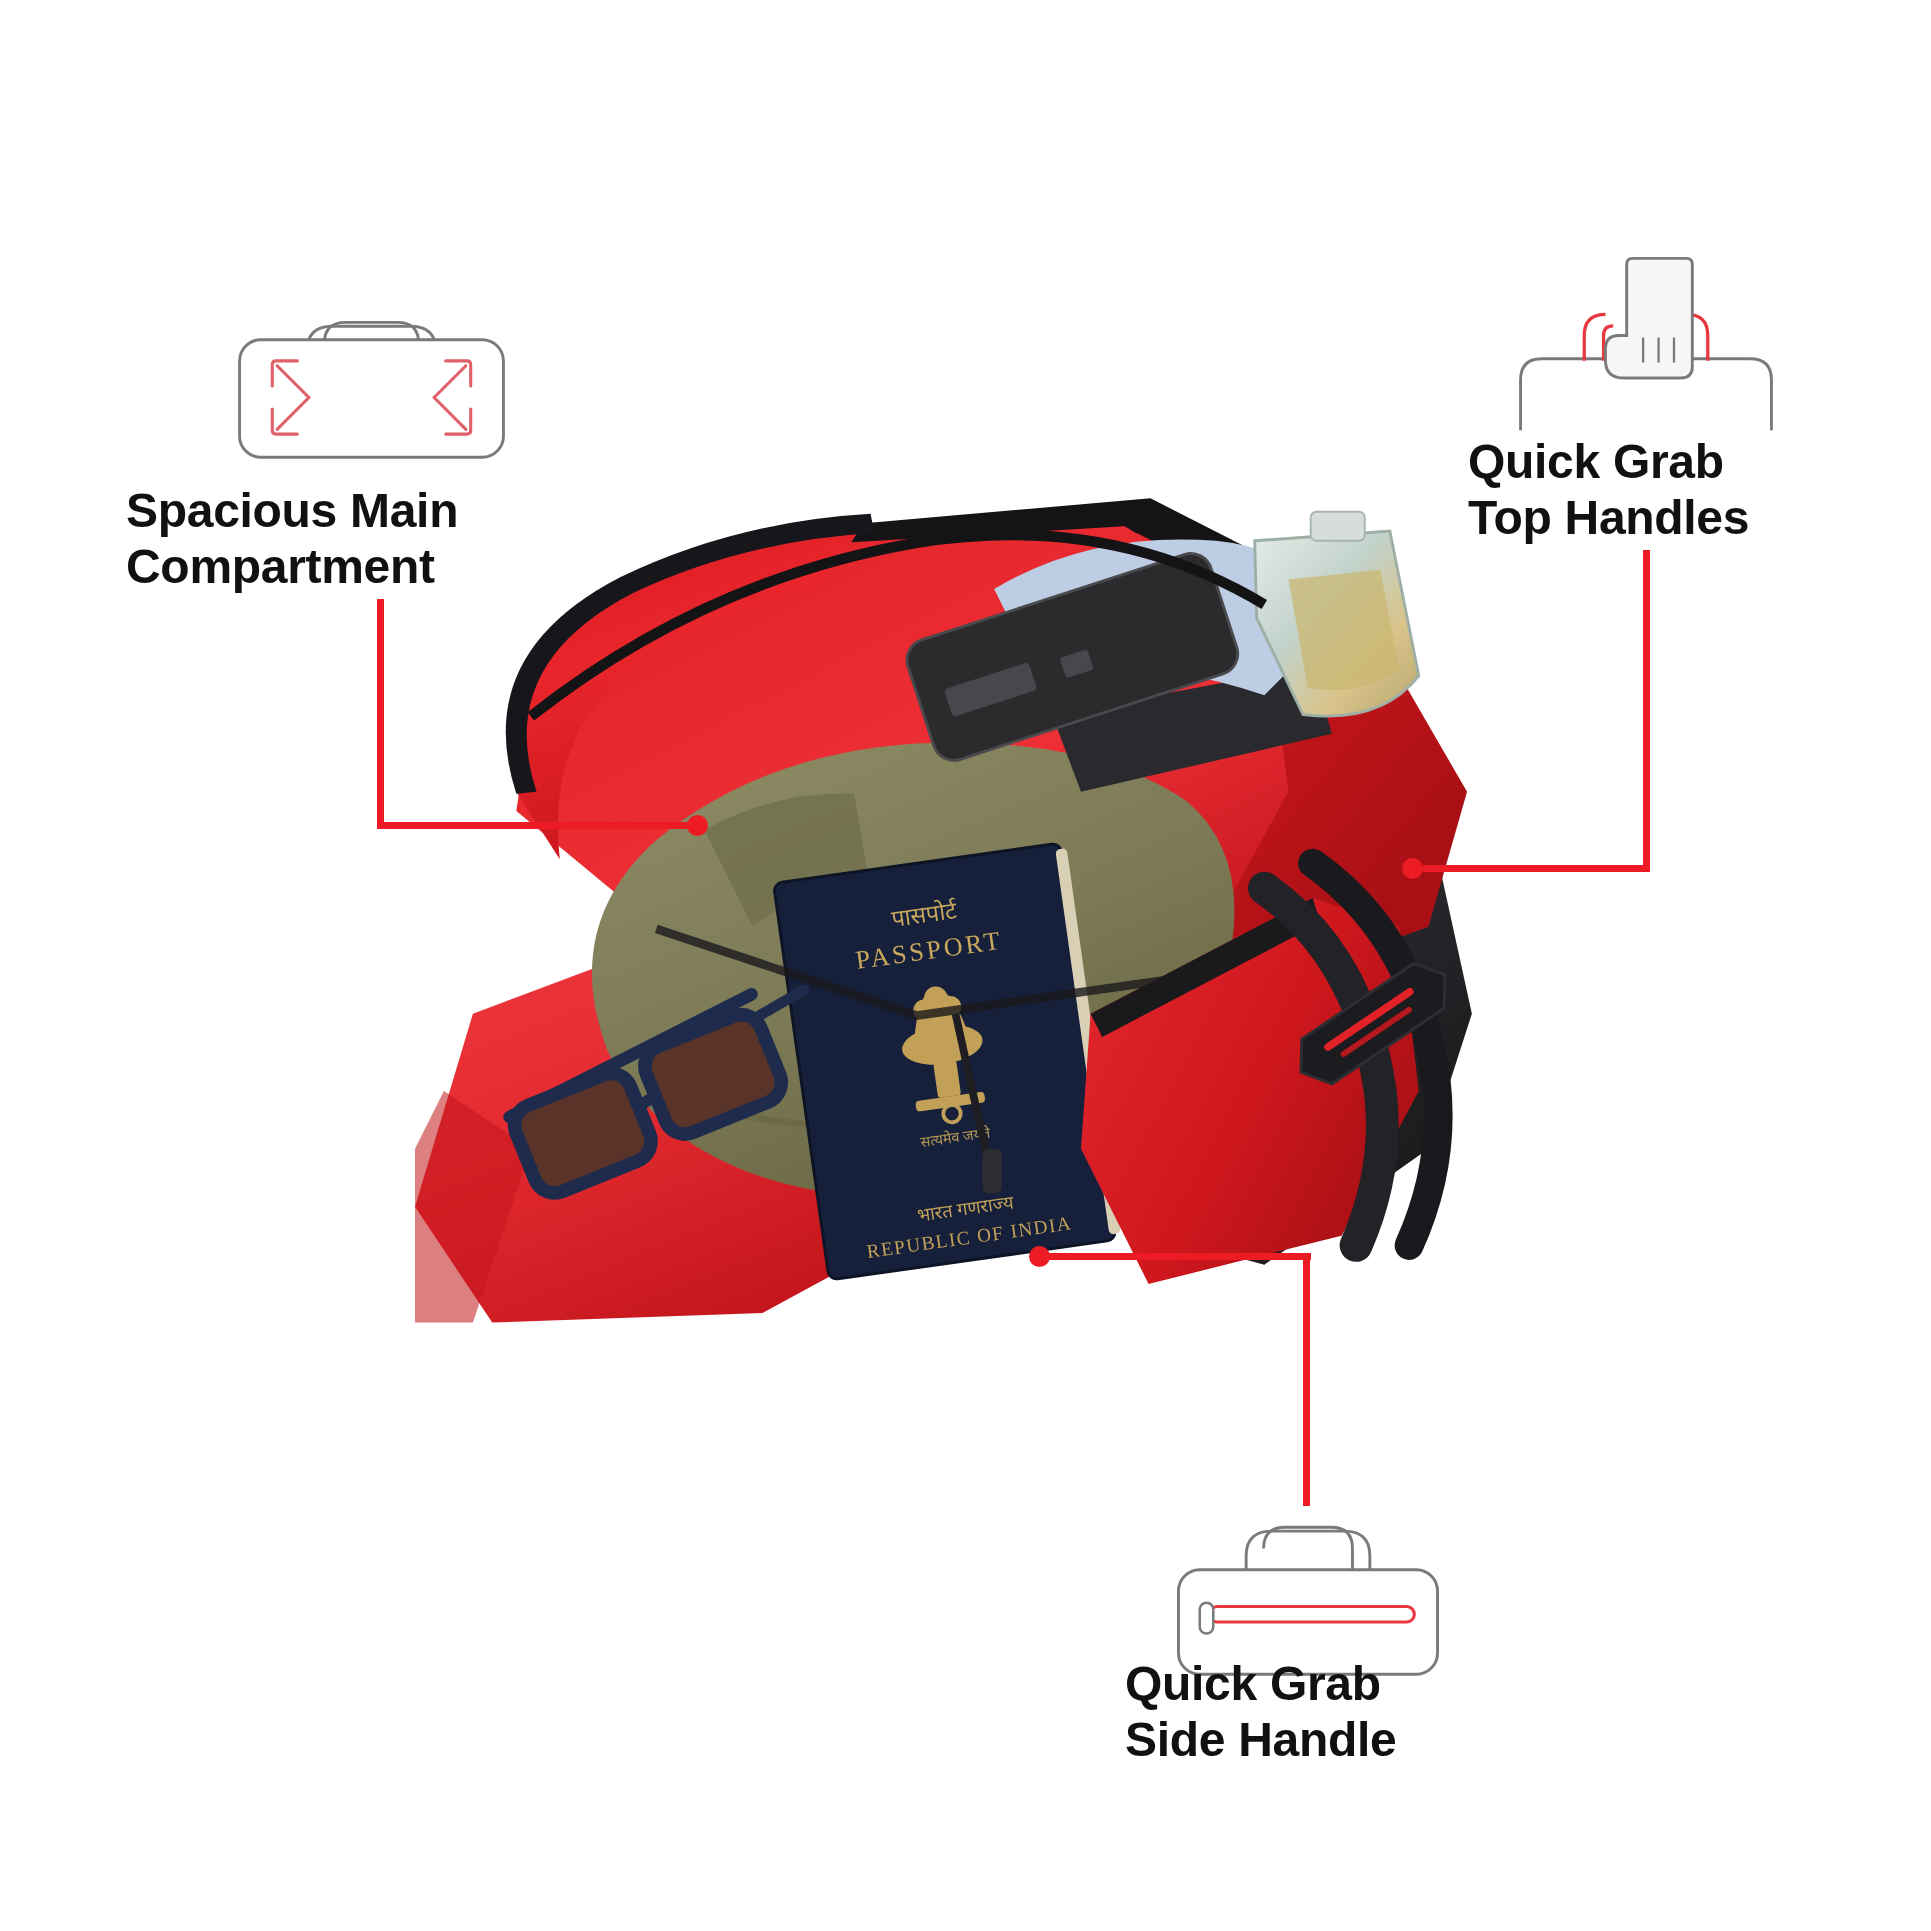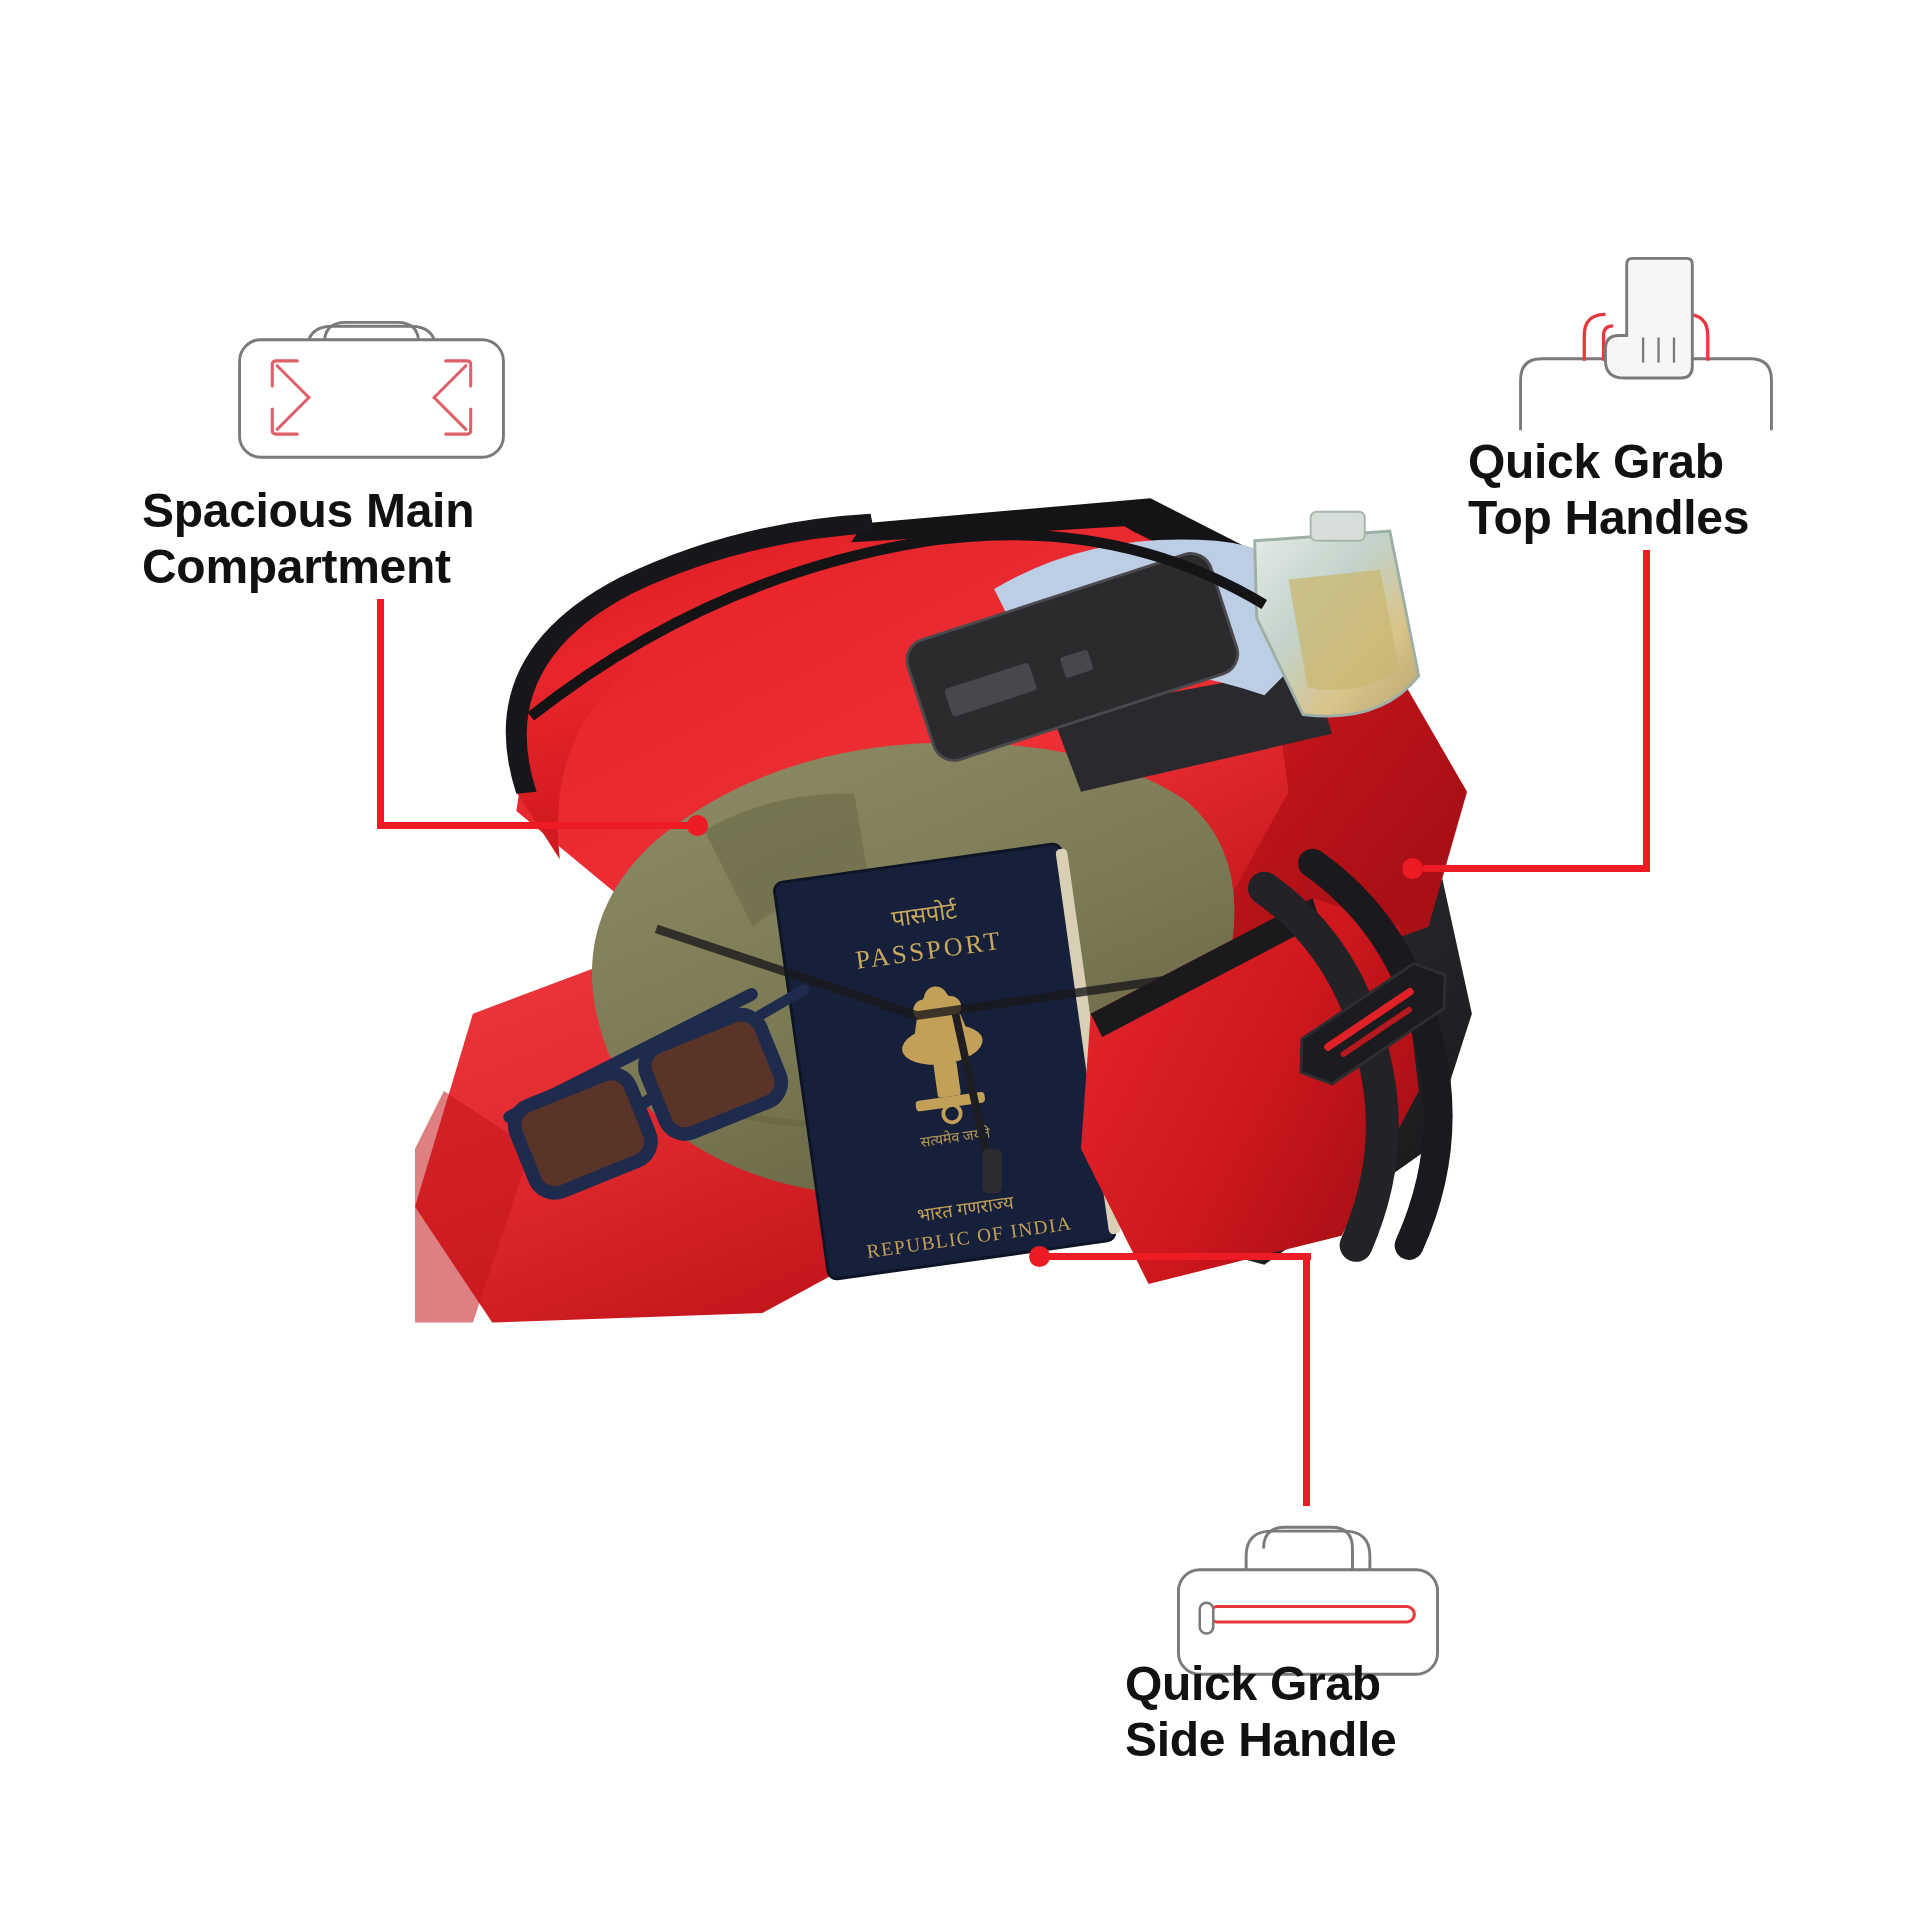--- a/index.html
+++ b/index.html
@@ -215,21 +215,21 @@
         <path d="M253 89 l-33 33"></path>
       </g>
 
       <g fill="none" stroke="#E06068" stroke-width="3.2" stroke-linecap="round" stroke-linejoin="round">
         <path d="M258 134 v22 q0 4 -4 4 h-22"></path>
         <path d="M253 155 l-33 -33"></path>
       </g>
     </svg>
   </div>
 
-  <div class="callout-label" style="left:142px; top:483px; width:454px;">Spacious Main
+  <div class="callout-label" style="left:126px; top:483px; width:454px;">Spacious Main
 Compartment</div>
 
   <div class="connector">
     <div class="conn-v" style="left:377px; top:599px; height:230px;"></div>
     <div class="conn-h" style="left:377px; top:822px; width:322px;"></div>
     <div class="conn-dot" style="left:687px; top:815px;"></div>
   </div>
 
   <div class="callout" style="left:1501px; top:241px;">
     <svg width="290" height="193" viewBox="0 0 300 200">

